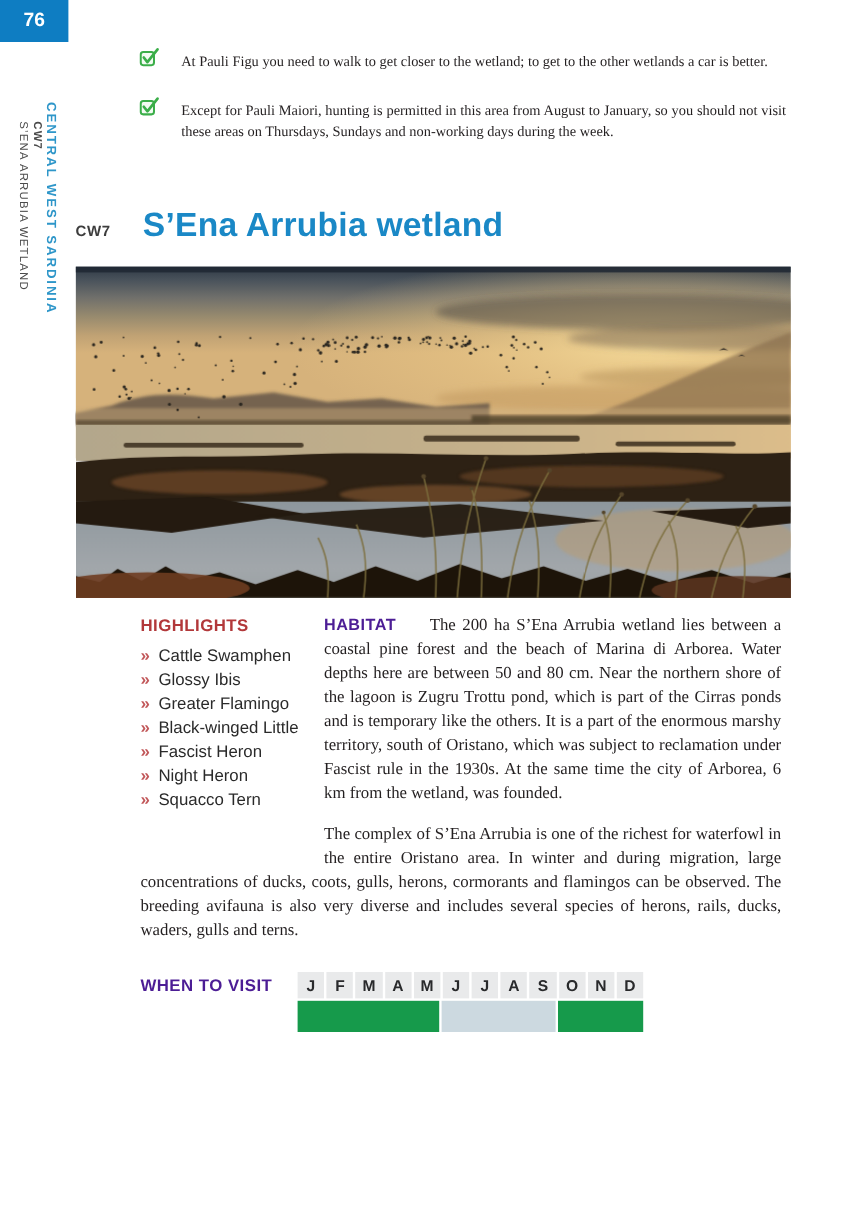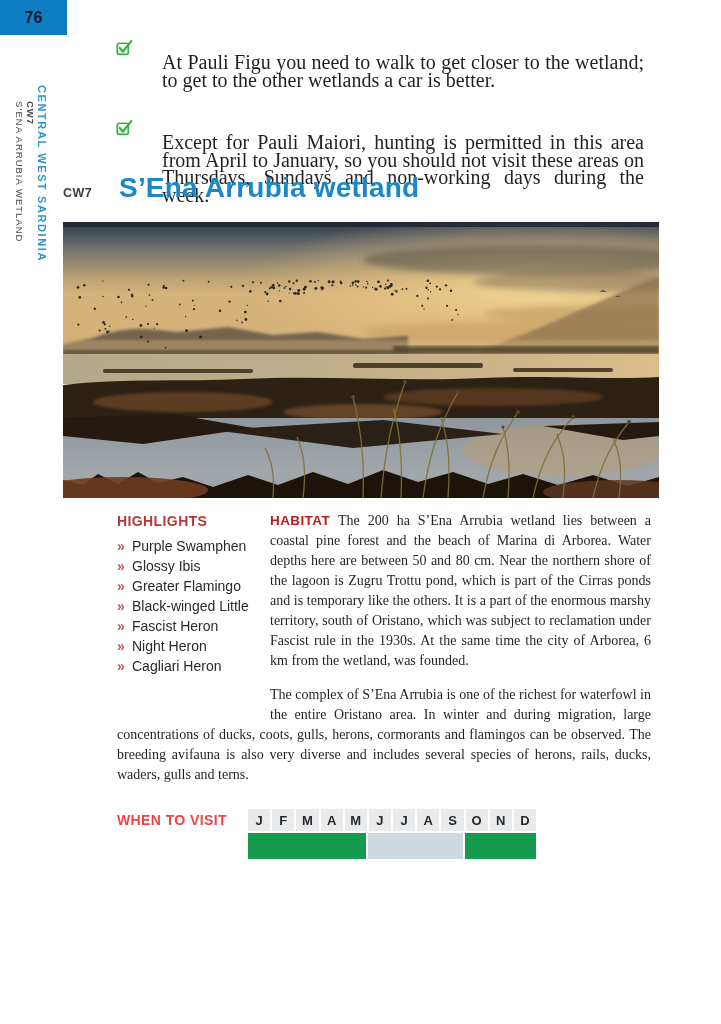--- a/index.html
+++ b/index.html
@@ -2,40 +2,40 @@
 <html><head>
 <meta charset="utf-8">
 <style>
   html,body{margin:0;padding:0;background:#ffffff;}
   #page{
     position:relative; width:721px; height:1024px; background:#ffffff;
     font-family:"Liberation Serif", serif; color:#231f20; overflow:hidden;
   }
   
   .pagenum{
-    position:absolute; left:0; top:0; width:67px; height:35px;
-    background:#0e7dc2; color:#0f172a;
+    position:absolute; left:0; top:0; width:57px; height:35px;
+    background:#0e7dc2; color:#ffffff;
     font-family:"Liberation Sans", sans-serif; font-weight:700; font-size:16px;
     display:flex; align-items:center; justify-content:center;
   }
   
   .sidebar{
     position:absolute; left:14px; top:85px; height:500px;
     writing-mode:vertical-rl;
     font-family:"Liberation Sans", sans-serif;
     display:flex; flex-direction:column;
   }
   .sidebar .region{ color:#2e96c9; font-weight:700; font-size:11px; letter-spacing:1.6px; }
   .sidebar .code{ color:#4a4a4a; font-weight:700; font-size:9.5px; letter-spacing:1px; margin-top:16px;}
   .sidebar .place{ color:#4a4a4a; font-weight:400; font-size:9.5px; letter-spacing:1px; margin-top:16px;}
   
   .tips{ position:absolute; left:116px; top:38px; width:544px; }
   .tip{ display:flex; margin-bottom:13px; }
   .tip .tickbox{ flex:0 0 30px; padding-top:1px; }
-  .tip p{ margin:16px; font-size:20px; line-height:17.5px; text-align:justify; }
+  .tip p{ margin:5px; font-size:12px; line-height:17.5px; text-align:justify; }
   
   .section-code{
     position:absolute; left:63px; top:186px;
     font-family:"Liberation Sans", sans-serif; font-weight:700; font-size:12.5px;
     letter-spacing:.5px; color:#3d3d3d;
   }
   .section-title{
     position:absolute; left:119px; top:172px; margin:0;
     font-family:"Liberation Sans", sans-serif; font-weight:700; font-size:28px;
     color:#1a88c6; letter-spacing:.2px;
@@ -48,27 +48,27 @@
   .hl-float{ float:left; width:153px; height:201px; }
   .hl-title{
     font-family:"Liberation Sans", sans-serif; font-weight:700; font-size:14px;
     color:#b2383a; letter-spacing:.4px; margin:2px 2px 7px 0;
   }
   .hl-item{ display:flex; font-family:"Liberation Sans", sans-serif; font-size:14px; line-height:20px; color:#2a2a2a;}
   .hl-item .bullet{ flex:0 0 15px; color:#c2595b; font-weight:700; }
   .para{ margin:0 0 14px 0; font-size:14px; line-height:20px; text-align:justify; }
   .red-label{
     font-family:"Liberation Sans", sans-serif; font-weight:700; font-size:13.5px;
-    color:#b91c1c; letter-spacing:.4px; margin-right:8px;
+    color:#4c1d95; letter-spacing:.4px; margin-right:28px;
   }
   
   .wtv{ display:flex; margin:24px 0 28px 0; clear:left; }
   .wtv-label{
     flex:0 0 131px; font-family:"Liberation Sans", sans-serif; font-weight:700;
-    font-size:14px; color:#ef4444; letter-spacing:.4px; padding-top:3px;
+    font-size:14px; color:#4c1d95; letter-spacing:.4px; padding-top:3px;
   }
   .calendar{ width:288px; }
   .cal-months{ display:flex; gap:2px; }
   .cal-month{
     flex:1; height:22px; background:#e9eaeb;
     display:flex; align-items:center; justify-content:center;
     font-family:"Liberation Sans", sans-serif; font-weight:700; font-size:13px; color:#28292b;
   }
   .cal-bar{ display:flex; gap:2px; margin-top:2px; height:26px; }
   .cal-seg{ height:100%; }
@@ -100,21 +100,21 @@
         <p>At Pauli Figu you need to walk to get closer to the wetland; to get to the other wetlands a car is better.</p>
       </div>
 
       <div class="tip">
         <span class="tickbox">
           <svg width="17" height="17" viewBox="0 0 20 20">
             <rect x="1.5" y="5" width="13" height="13" rx="2.5" fill="#f2fbf2" stroke="#3bae49" stroke-width="2"></rect>
             <path d="M4.5 10.5 L8 15 L18 2.5" fill="none" stroke="#3bae49" stroke-width="2.6" stroke-linecap="round" stroke-linejoin="round"></path>
           </svg>
         </span>
-        <p>Except for Pauli Maiori, hunting is permitted in this area from April to January, so you should not visit these areas on Thursdays, Sundays and non-working days during the week.</p>
+        <p>Except for Pauli Maiori, hunting is permitted in this area from August to January, so you should not visit these areas on Thursdays, Sundays and non-working days during the week.</p>
       </div>
     </div>
 
   <div class="section-code">CW7</div>
   <h1 class="section-title">S’Ena Arrubia wetland</h1>
 
   <div class="photo">
     <svg width="596" height="276" viewBox="0 0 596 276">
       <defs>
         <linearGradient id="sky" x1="0" y1="0" x2="0" y2="1">
@@ -377,21 +377,21 @@
   </div>
 
   <div class="content">
 
     <div class="hl-float">
       <div class="hl-title">HIGHLIGHTS</div>
       <div>
 
           <div class="hl-item">
             <span class="bullet">»</span>
-            <span>Purple Swamphen</span>
+            <span>Cattle Swamphen</span>
           </div>
 
           <div class="hl-item">
             <span class="bullet">»</span>
             <span>Glossy Ibis</span>
           </div>
 
           <div class="hl-item">
             <span class="bullet">»</span>
             <span>Greater Flamingo</span>
@@ -407,21 +407,21 @@
             <span>Fascist Heron</span>
           </div>
 
           <div class="hl-item">
             <span class="bullet">»</span>
             <span>Night Heron</span>
           </div>
 
           <div class="hl-item">
             <span class="bullet">»</span>
-            <span>Cagliari Heron</span>
+            <span>Squacco Tern</span>
           </div>
         </div>
     </div>
 
     <p class="para"><span class="red-label">HABITAT</span><span>The 200 ha S’Ena Arrubia wetland lies between a coastal pine forest and the beach of Marina di Arborea. Water depths here are between 50 and 80 cm. Near the northern shore of the lagoon is Zugru Trottu pond, which is part of the Cirras ponds and is temporary like the others. It is a part of the enormous marshy territory, south of Oristano, which was subject to reclamation under Fascist rule in the 1930s. At the same time the city of Arborea, 6 km from the wetland, was founded.</span></p>
 
     <p class="para">The complex of S’Ena Arrubia is one of the richest for waterfowl in the entire Oristano area. In winter and during migration, large concentrations of ducks, coots, gulls, herons, cormorants and flamingos can be observed. The breeding avifauna is also very diverse and includes several species of herons, rails, ducks, waders, gulls and terns.</p>
 
     <div class="wtv">
       <div class="wtv-label">WHEN TO VISIT</div>

